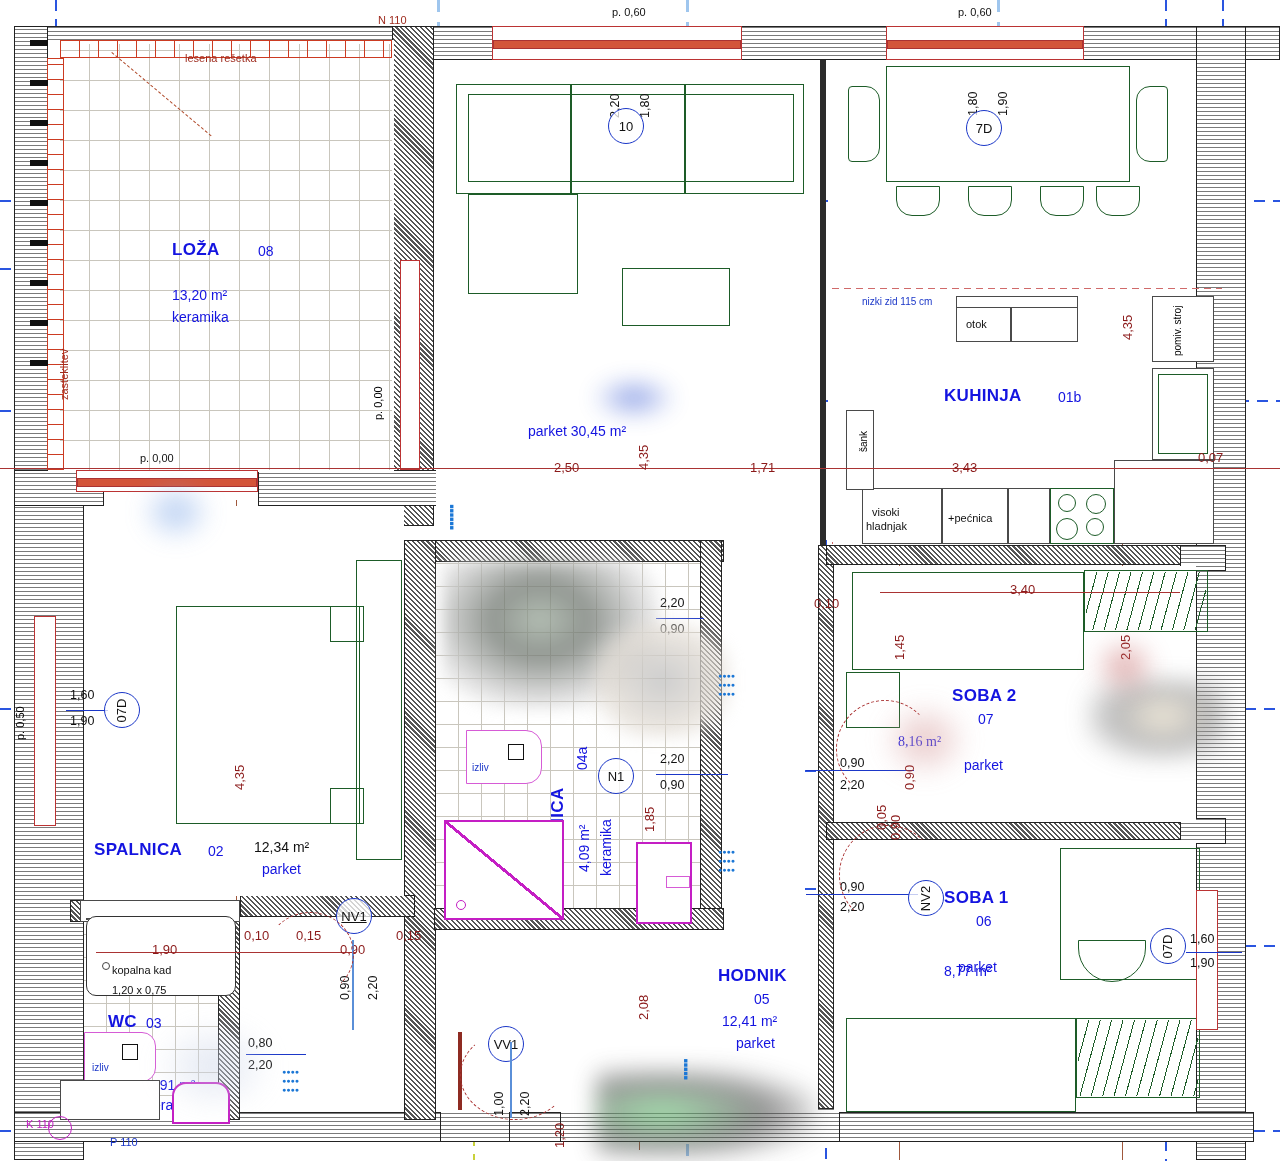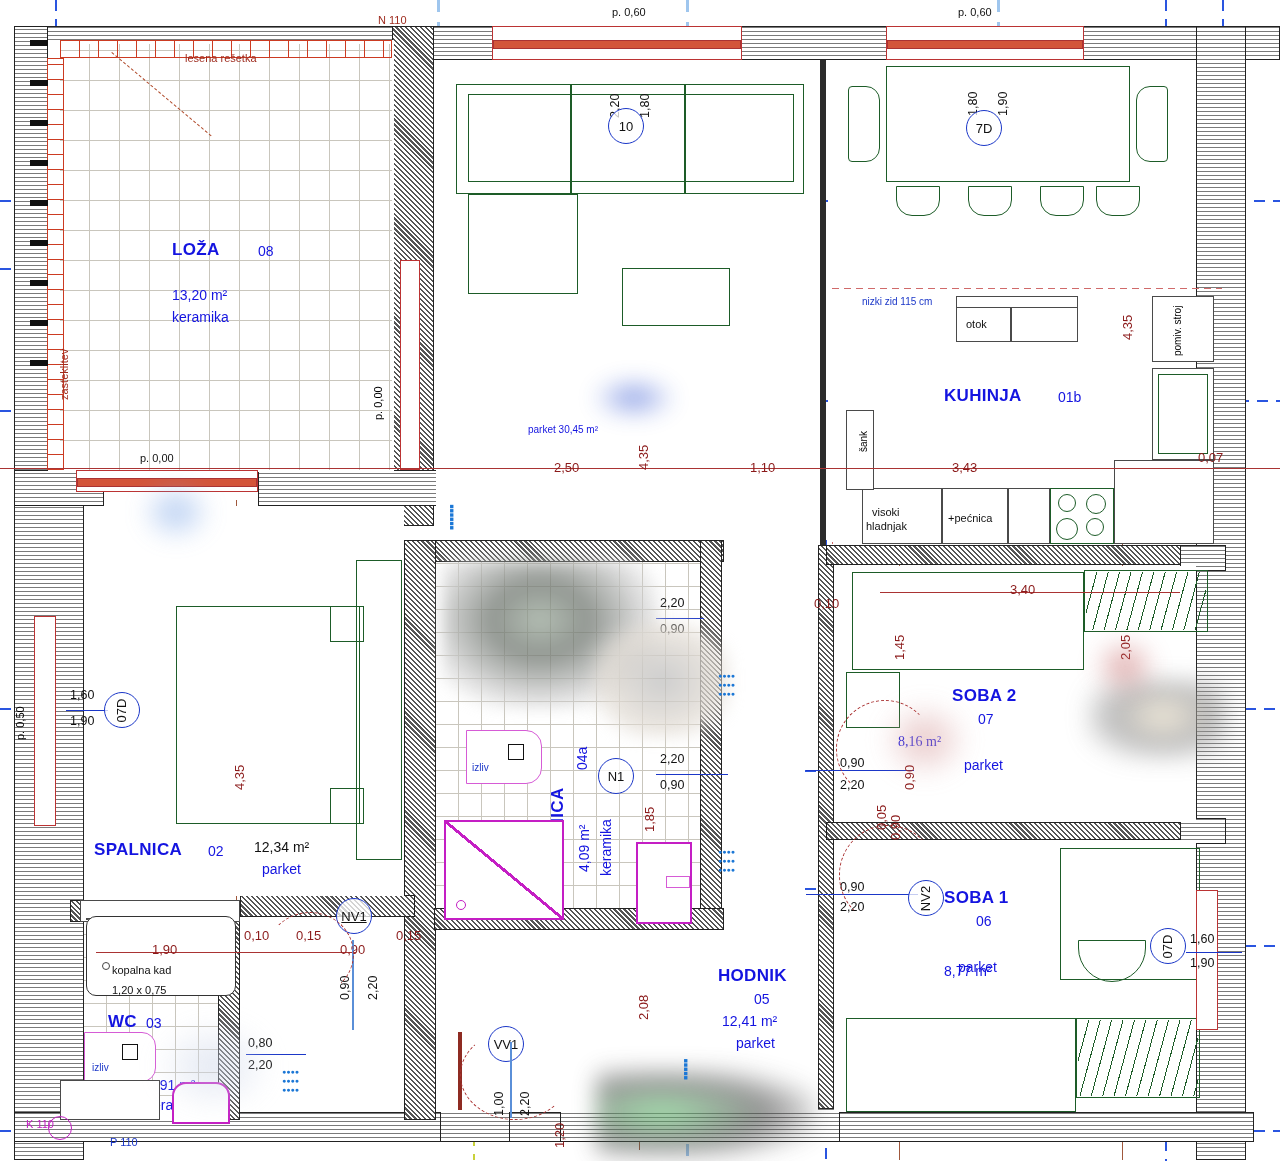--- a/index.html
+++ b/index.html
@@ -180,21 +180,21 @@
   <div class="room" style="left:436px;top:60px;width:384px;height:480px;"></div>
 
   <div class="furn" style="left:456px;top:84px;width:348px;height:110px;"></div>
   <div class="furn" style="left:468px;top:94px;width:326px;height:88px;"></div>
   <div class="furn" style="left:570px;top:84px;width:2px;height:110px;"></div>
   <div class="furn" style="left:684px;top:84px;width:2px;height:110px;"></div>
   <div class="furn" style="left:468px;top:194px;width:110px;height:100px;"></div>
 
   <div class="furn" style="left:622px;top:268px;width:108px;height:58px;"></div>
 
-  <div class="lbl rm-fin" style="left:528px;top:424px;font-size:10px;">parket  30,45 m²</div>
+  <div class="lbl rm-fin" style="left:528px;top:424px;font-size:14px;">parket  30,45 m²</div>
 
   <div class="win" style="left:492px;top:26px;width:250px;height:34px;">
       <div class="sash"></div>
     </div>
   <div class="note" style="left:612px;top:6px;">p. 0,60</div>
   <div class="wdim v" style="left:608px;top:118px;">2,20</div>
   <div class="wdim v" style="left:638px;top:118px;">1,80</div>
   <div class="tag" style="left:608px;top:108px;">
       <span>10</span>
     </div>
@@ -386,21 +386,21 @@
   <div class="win" style="left:1196px;top:890px;width:22px;height:140px;"></div>
   <div class="wdim" style="left:1190px;top:932px;">1,60</div>
   <div class="bluerule" style="left:1186px;top:952px;width:56px;"></div>
   <div class="wdim" style="left:1190px;top:956px;">1,90</div>
   <div class="tag" style="left:1150px;top:928px;">
       <span style="display:block;transform:rotate(-90deg);">07D</span>
     </div>
 
   <div class="dimline" style="left:0px;top:468px;width:1280px;"></div>
   <div class="dim" style="left:554px;top:460px;">2,50</div>
-  <div class="dim" style="left:750px;top:460px;">1,10</div>
+  <div class="dim" style="left:750px;top:460px;">1,71</div>
   <div class="dim" style="left:952px;top:460px;">3,43</div>
 
   <div class="dim v" style="left:1120px;top:340px;">4,35</div>
   <div class="dim v" style="left:636px;top:470px;">4,35</div>
   <div class="dim v" style="left:232px;top:790px;">4,35</div>
   <div class="dim" style="left:1198px;top:450px;">0,07</div>
 
   <div class="dimline" style="left:880px;top:592px;width:300px;"></div>
   <div class="dim" style="left:1010px;top:582px;">3,40</div>
   <div class="dim" style="left:814px;top:596px;">0,10</div>

